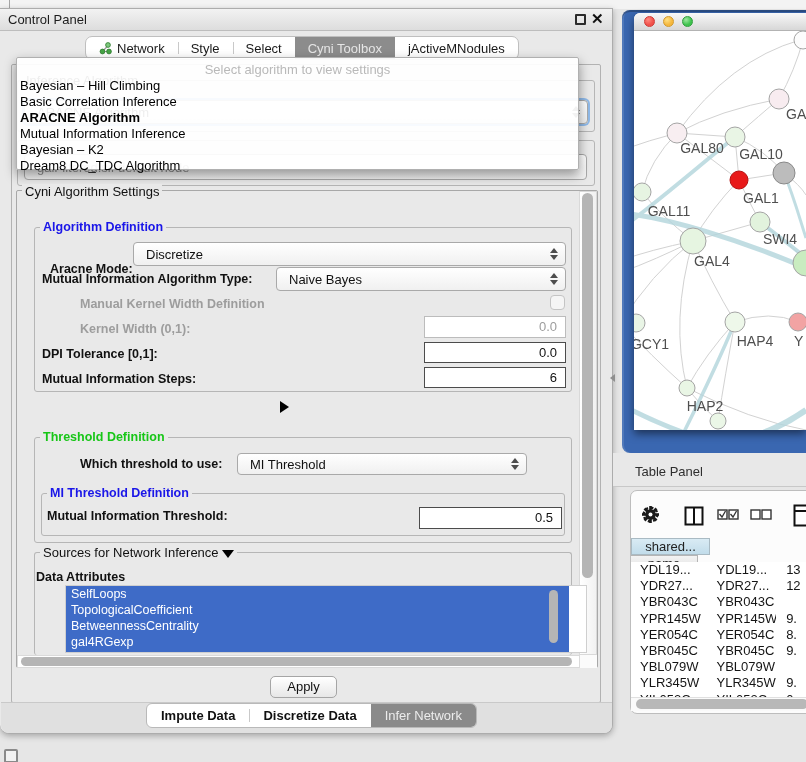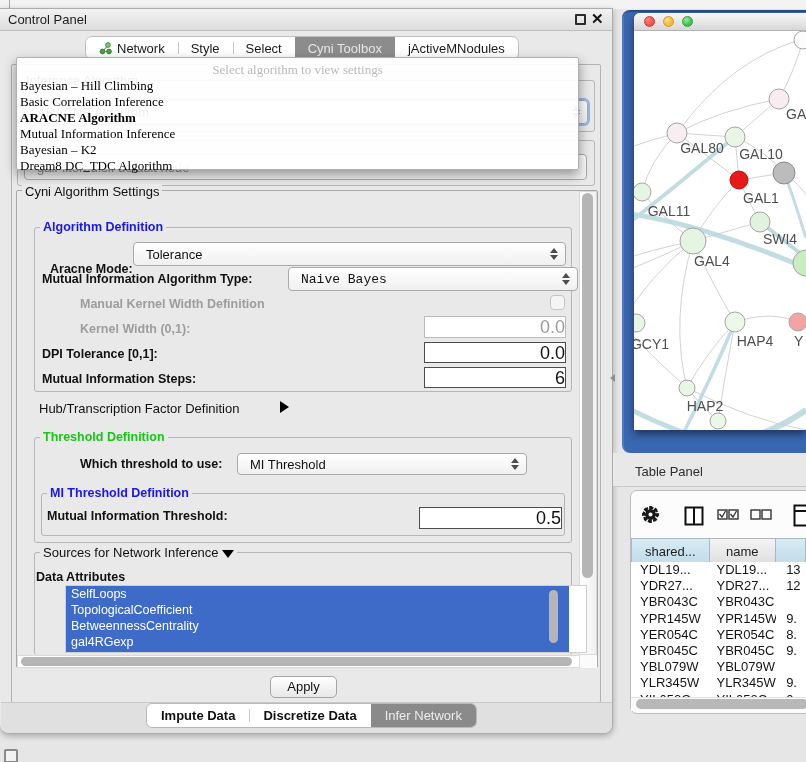--- a/index.html
+++ b/index.html
@@ -22,25 +22,25 @@
 #tab-panel { left:11px; top:64px; width:590px; height:639px; background:#e9e9e9; border:1px solid #b2b2b2; border-radius:2px; }
 .groupbox { position:absolute; border:1px solid #b6b6b6; border-radius:3px; }
 .gtitle { position:absolute; font-size:12.5px; font-weight:bold; background:#e9e9e9; padding:0 3px; line-height:13px; }
 .combo { position:absolute; background:linear-gradient(#ffffff,#f0f0f0); border:1px solid #a9a9a9; border-radius:4px; font-size:13px; color:#111; display:flex; align-items:center; padding-left:12px; }
 .combo .cval { flex:1; }
 .arrows { position:absolute; right:8px; top:50%; margin-top:-7px; width:7px; height:14px; }
 .arrows .up { position:absolute; top:1px; left:0; width:0; height:0; border-left:4px solid transparent; border-right:4px solid transparent; border-bottom:5px solid #4d4d4d; }
 .arrows .dn { position:absolute; bottom:1px; left:0; width:0; height:0; border-left:4px solid transparent; border-right:4px solid transparent; border-top:5px solid #4d4d4d; }
 .lbl { position:absolute; font-size:12.5px; font-weight:bold; color:#111; }
 .lbl.dis { color:#9d9d9d;margin-left:38px; }
-.tinput { position:absolute; background:#fff; font-size:18px; color:#111; text-align:right; padding:0 0; line-height:20px; }
+.tinput { position:absolute; background:#fff; font-size:13px; color:#111; text-align:right; padding:0 8px; line-height:20px; }
 
 #combo1 { box-shadow:0 0 0 2px #8fb9e8; }
 
-#popup { left:16px; top:57px; width:563px; height:113px; background:rgba(255,255,255,0.93); border:1px solid #b0b0b0; border-radius:2px; box-shadow:0 5px 12px rgba(0,0,0,.4);font-family:Liberation Serif, serif; }
+#popup { left:16px; top:57px; width:563px; height:113px; background:rgba(255,255,255,0.93); border:1px solid #b0b0b0; border-radius:2px; box-shadow:0 5px 12px rgba(0,0,0,.4); }
 #popup-header { left:0; top:4px; width:100%; text-align:center; font-size:13px; color:#b9b9b9; }
 .pop-item { position:absolute; left:3px; font-size:13px; color:#000; line-height:15px; white-space:nowrap; }
 .pop-item.bold { font-weight:bold; }
 
 #settings-box { left:16px; top:190px; width:582px; height:478px; border:1px solid #a8a8a8; border-radius:2px; background:#e9e9e9; }
 #settings-title { left:22px; top:184px; font-size:13px; color:#111; background:#e9e9e9; padding:0 3px; }
 
 .sb-track-v { position:absolute; background:linear-gradient(to right,#ffffff,#f1f1f1); border:1px solid #d9d9d9; }
 .sb-track-h { position:absolute; background:#ffffff; border:1px solid #dadada; }
 .sb-thumb { position:absolute; background:#b5b5b5; border-radius:6px; }
@@ -66,21 +66,21 @@
 .light { position:absolute; width:11px; height:11px; border-radius:50%; top:16px; }
 #light-red { left:644px; background:radial-gradient(circle at 35% 30%, #ff8a80, #f1514a 60%); border:1px solid #ce3a36; }
 #light-yellow { left:663px; background:radial-gradient(circle at 35% 30%, #ffe082, #f5b73d 60%); border:1px solid #d2992b; }
 #light-green { left:682px; background:radial-gradient(circle at 35% 30%, #9fe8a0, #3ec24d 60%); border:1px solid #2f9e3d; }
 #net-canvas { left:634px; top:31px; width:172px; height:399px; }
 
 #table-panel-bar { left:613px; top:453px; width:193px; height:34px; background:#e8e8e8; border-bottom:1px solid #c8c8c8; }
 #table-panel-title { left:635px; top:464px; font-size:13px; color:#2e2e2e; }
 #table-win { left:630px; top:490px; width:180px; height:224px; background:#fcfcfc; border:1px solid #bdbdbd; border-radius:7px 0 0 7px; }
 .tb-icon { position:absolute; }
-#hdr-row { left:631px; top:538px; width:175px; height:26px; display:flex; overflow:hidden; }
+#hdr-row { left:631px; top:538px; width:175px; height:26px; display:flex; overflow:hidden;flex-direction:column; }
 .hcell { height:26px; border:1px solid #a9bac3; border-left:none; font-size:13px; color:#222; display:flex; align-items:center; justify-content:center; }
 .hcell.blue { background:linear-gradient(#d9ebf4,#c1dcea); }
 .hcell.gray { background:linear-gradient(#f3f3f3,#e0e0e0); border-color:#b5b5b5; }
 #tbl-rows { left:631px; top:562px; width:175px; height:136px; background:#fff; overflow:hidden; }
 .trow { display:flex; height:16.2px; }
 .tcell { font-size:13px; color:#151515; line-height:16.2px; overflow:hidden; white-space:nowrap; }
 .tc1 { width:79px; padding-left:9px; }
 .tc2 { width:67px; padding-left:7px; }
 .tc3 { width:30px; padding-left:10px; }
 #tbl-hscroll-track { left:631px; top:697px; width:175px; height:14px; background:#fafafa; border-top:1px solid #e0e0e0; }
@@ -163,44 +163,43 @@
 <div class="sb-thumb" style="left:582px; top:193px; width:11px; height:385px;"></div>
 
 <div class="sb-track-h" style="left:17px; top:655px; width:563px; height:13px;"></div>
 <div class="sb-thumb" style="left:21px; top:657px; width:551px; height:9px;"></div>
 <div class="abs" style="left:580px; top:655px; width:17px; height:13px; background:#fbfbfb;"></div>
 
 <div class="groupbox" style="left:34px; top:227px; width:538px; height:165px;"></div>
 <div class="gtitle" style="left:40px; top:221px; color:#1a16e8;">Algorithm Definition</div>
 <div class="lbl" style="left:42px; top:262px;margin-left:8px;">Aracne Mode:</div>
 <div class="combo" style="left:133px; top:242px; width:433px; height:24px;">
-  <span class="cval">Tolerance</span>
+  <span class="cval">Discretize</span>
   <span class="arrows">
         <span class="up"></span>
         <span class="dn"></span>
       </span>
 </div>
 <div class="lbl" style="left:42px; top:272px;">Mutual Information Algorithm Type:</div>
-<div class="combo" style="left:288px; top:267px; width:290px; height:24px;font-family:Liberation Mono, monospace;">
+<div class="combo" style="left:276px; top:267px; width:290px; height:24px;">
   <span class="cval">Naive Bayes</span>
   <span class="arrows">
         <span class="up"></span>
         <span class="dn"></span>
       </span>
 </div>
 <div class="lbl dis" style="left:42px; top:297px;">Manual Kernel Width Definition</div>
 <div class="abs" style="left:550px; top:295px; width:15px; height:15px; background:#f5f5f5; border:1px solid #c4c4c4; border-radius:4px;"></div>
 <div class="lbl dis" style="left:42px; top:322px;">Kernel Width (0,1):</div>
 <div class="tinput" style="left:424px; top:316px; width:142px; height:22px; border:1px solid #bcbcbc; color:#9d9d9d;">0.0</div>
 <div class="lbl" style="left:42px; top:347px;">DPI Tolerance [0,1]:</div>
 <div class="tinput" style="left:424px; top:342px; width:142px; height:21px; border:1px solid #4c4c4c;">0.0</div>
 <div class="lbl" style="left:42px; top:372px;">Mutual Information Steps:</div>
 <div class="tinput" style="left:424px; top:367px; width:142px; height:21px; border:1px solid #4c4c4c;">6</div>
 
-<div class="abs" style="left:39px; top:401px; font-size:13px; color:#111;">Hub/Transcription Factor Definition</div>
 <div class="abs" style="left:280px; top:401px; width:0; height:0; border-top:6px solid transparent; border-bottom:6px solid transparent; border-left:9px solid #000;"></div>
 
 <div class="groupbox" style="left:34px; top:437px; width:538px; height:106px;"></div>
 <div class="gtitle" style="left:40px; top:431px; color:#17c617;">Threshold Definition</div>
 <div class="lbl" style="left:80px; top:457px;">Which threshold to use:</div>
 <div class="combo" style="left:237px; top:453px; width:290px; height:22px;">
   <span class="cval">MI Threshold</span>
   <span class="arrows">
         <span class="up"></span>
         <span class="dn"></span>

